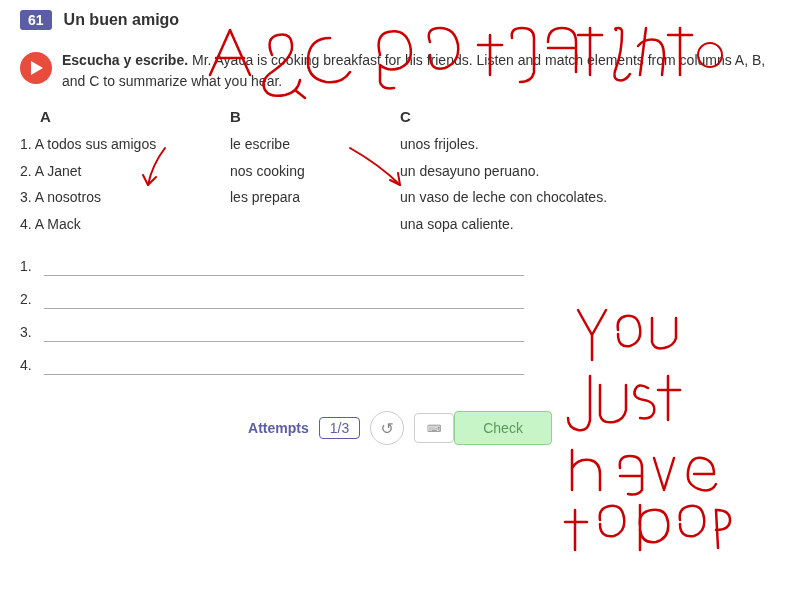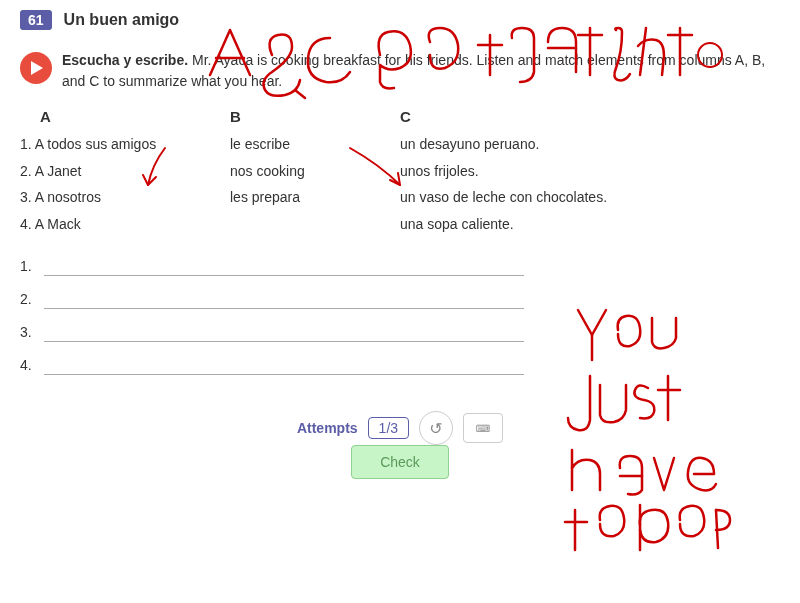--- a/index.html
+++ b/index.html
@@ -169,21 +169,20 @@
       padding: 2px 0;
     }
 
     
     .bottom-controls {
       display: flex;
       align-items: center;
       justify-content: center;
       padding: 8px 2px;
       margin-top: 6px;
-      flex-direction: column;
     }
     .attempts-section {
       display: flex;
       align-items: center;
       gap: 10px;
     }
     .attempts-label {
       font-size: 14px;
       color: #5b5ea6;
       font-weight: bold;
@@ -273,22 +272,22 @@
         <span class="item">2. A Janet</span>
         <span class="item">3. A nosotros</span>
         <span class="item">4. A Mack</span>
       </div>
       <div class="col-b">
         <span class="item">le escribe</span>
         <span class="item">nos cooking</span>
         <span class="item">les prepara</span>
       </div>
       <div class="col-c">
+        <span class="item">unos frijoles.</span>
         <span class="item">un desayuno peruano.</span>
-        <span class="item">unos frijoles.</span>
         <span class="item">un vaso de leche con chocolates.</span>
         <span class="item">una sopa caliente.</span>
       </div>
     </div>
   </div>
 
   <div class="answer-section">
     <div class="answer-line">
       <span class="answer-number">1.</span>
       <input class="answer-input" type="text" style="">

